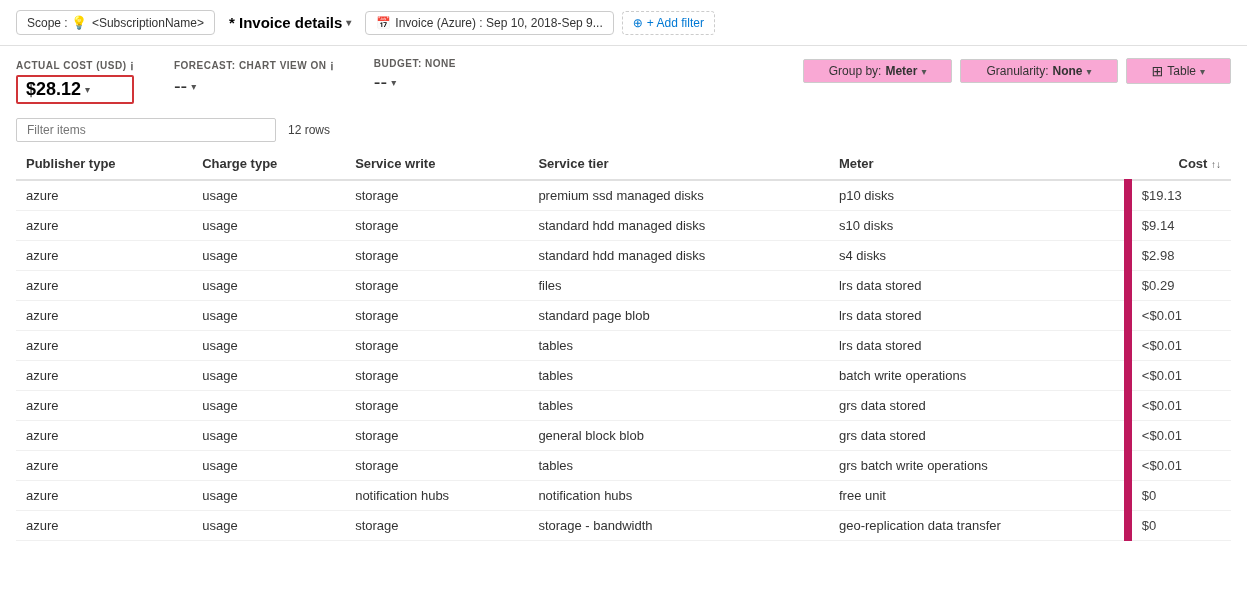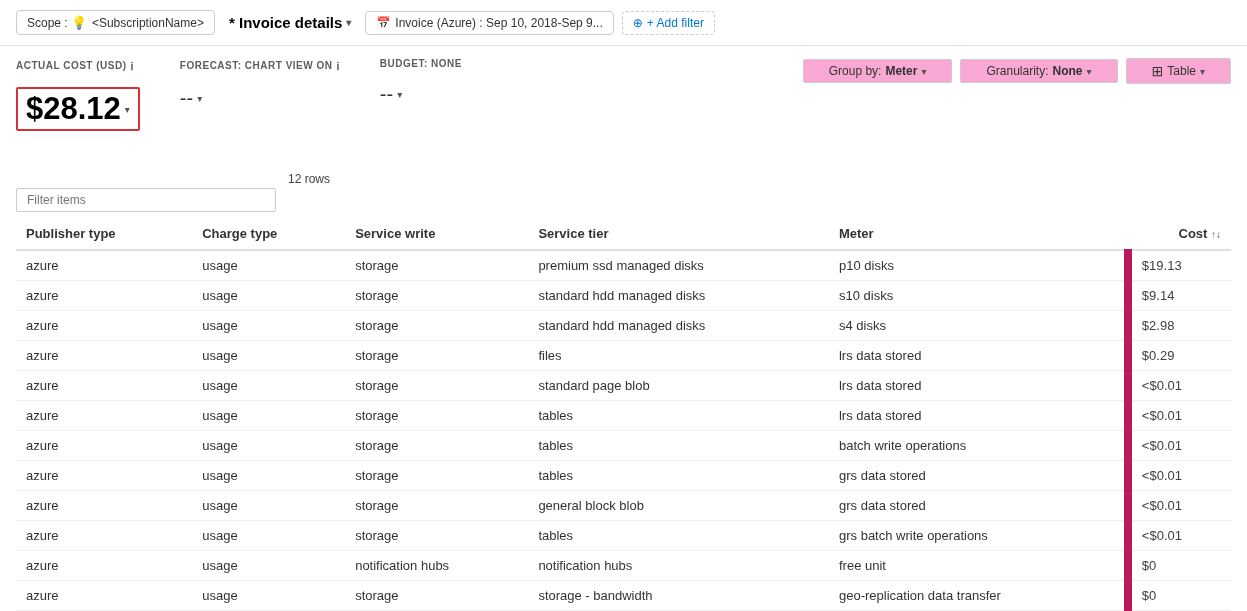--- a/index.html
+++ b/index.html
@@ -73,41 +73,41 @@
       color: #0078d4;
     }
 
     .metrics-row {
       display: flex;
       align-items: flex-start;
       gap: 40px;
       padding: 12px 16px 8px 16px;
     }
 
-    .metric-block { display: flex; flex-direction: column; gap: 14px; }
+    .metric-block { display: flex; flex-direction: column; gap: 2px; }
     .metric-label {
       font-size: 10px;
       font-weight: 600;
       color: #605e5c;
       letter-spacing: 0.5px;
       text-transform: uppercase;
       display: flex;
       align-items: center;
       gap: 4px;
     }
     .metric-value-box {
       border: 2px solid #d13438;
       border-radius: 2px;
       padding: 2px 8px;
       display: inline-flex;
       align-items: center;
       gap: 4px;
     }
     .metric-value {
-      font-size: 31px;
+      font-size: 18px;
       font-weight: 600;
       color: #000;
     }
     .metric-dash {
       font-size: 20px;
       color: #333;
       display: flex;
       align-items: center;
       gap: 4px;
     }
@@ -133,21 +133,20 @@
     }
 
     .filter-input {
       border: 1px solid #ccc;
       border-radius: 2px;
       padding: 4px 10px;
       font-size: 12px;
       width: 260px;
       color: #3b82f6;
       outline: none;
-      margin-top: 43px;
     }
 
     .rows-count {
       font-size: 12px;
       color: #404040;
     }
 
     .data-table {
       width: calc(100% - 32px);
       margin: 0 16px;

